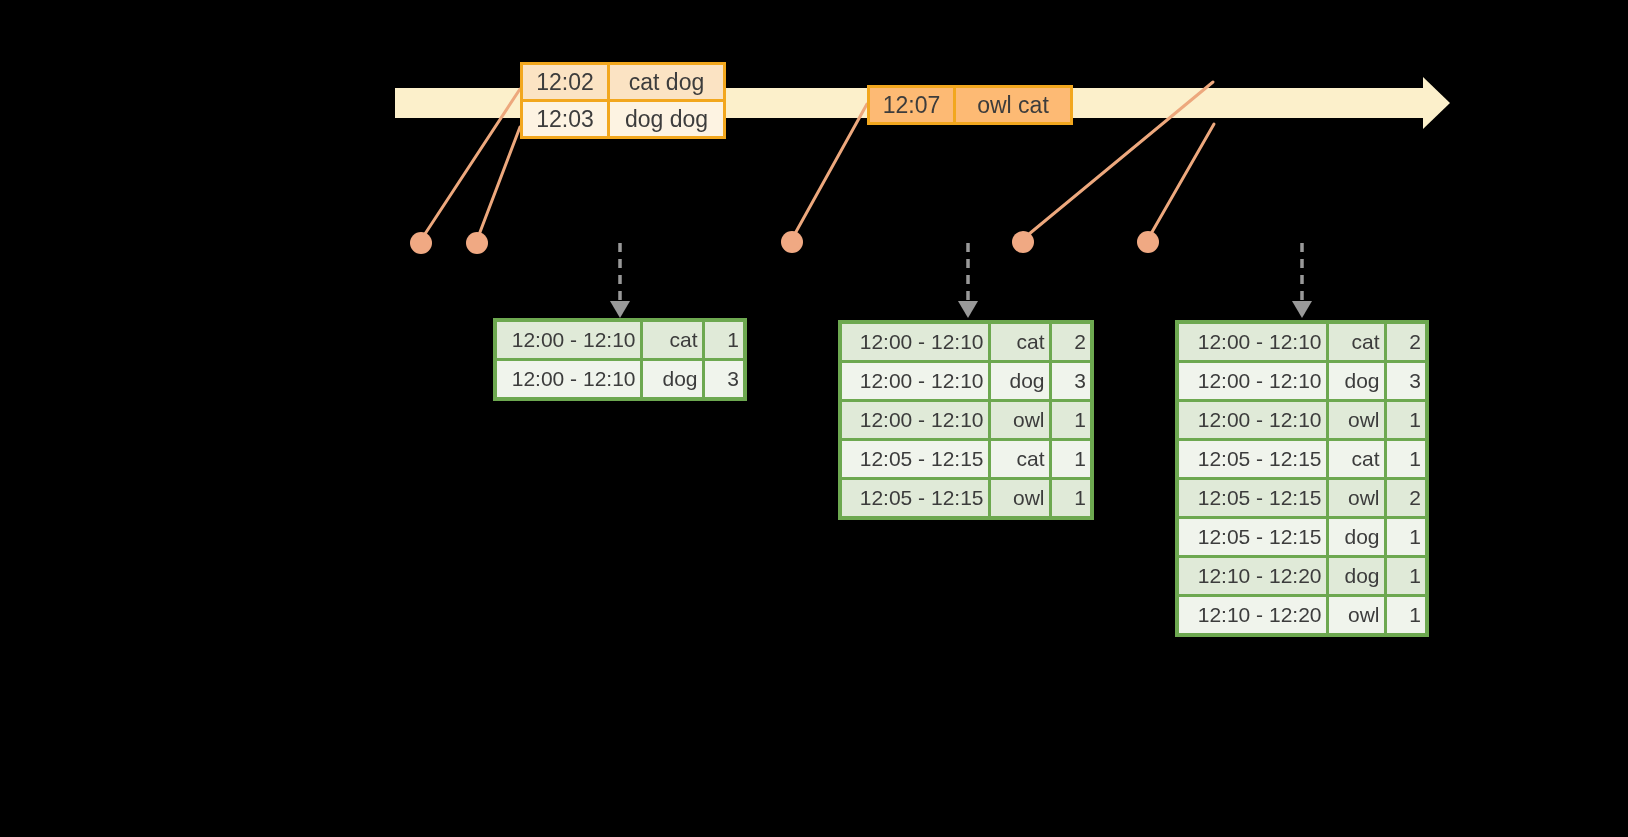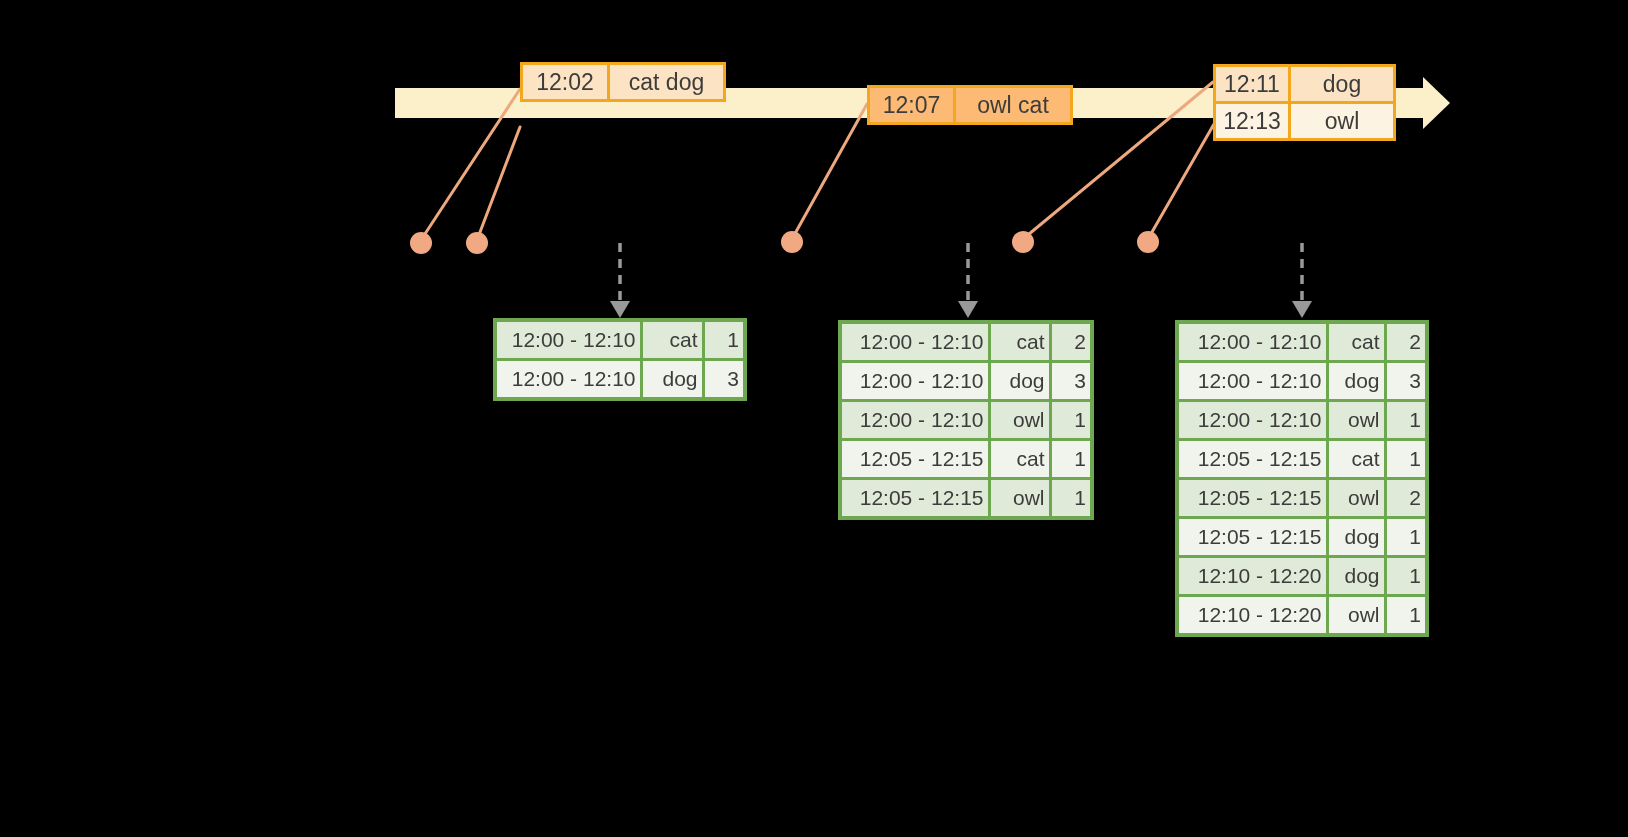--- a/index.html
+++ b/index.html
@@ -153,52 +153,40 @@
   <table class="event-table" id="event-group-1">
     <colgroup>
         <col class="c0">
         <col class="c1">
       </colgroup>
   <tbody>
         <tr>
           <td>12:02</td>
           <td>cat dog</td>
         </tr>
+        <tr>
+          <td>12:03</td>
+          <td>dog dog</td>
+        </tr>
       </tbody>
     </table>
 
   <table class="event-table" id="event-group-2">
     <colgroup>
         <col class="c0">
         <col class="c1">
       </colgroup>
   <tbody>
         <tr>
           <td>12:07</td>
           <td>owl cat</td>
         </tr>
       </tbody>
     </table>
 
-  <table class="event-table" id="event-group-3">
-    <colgroup>
-        <col class="c0">
-        <col class="c1">
-      </colgroup>
-  <tbody>
-        <tr>
-          <td>12:11</td>
-          <td>dog</td>
-        </tr>
-        <tr>
-          <td>12:13</td>
-          <td>owl</td>
-        </tr>
-      </tbody>
-    </table>
 
   <table class="result-table" id="result-table-1">
     <colgroup>
         <col class="c0">
         <col class="c1">
         <col class="c2">
       </colgroup>
   <tbody>
         <tr>
           <td>12:00 - 12:10</td>

